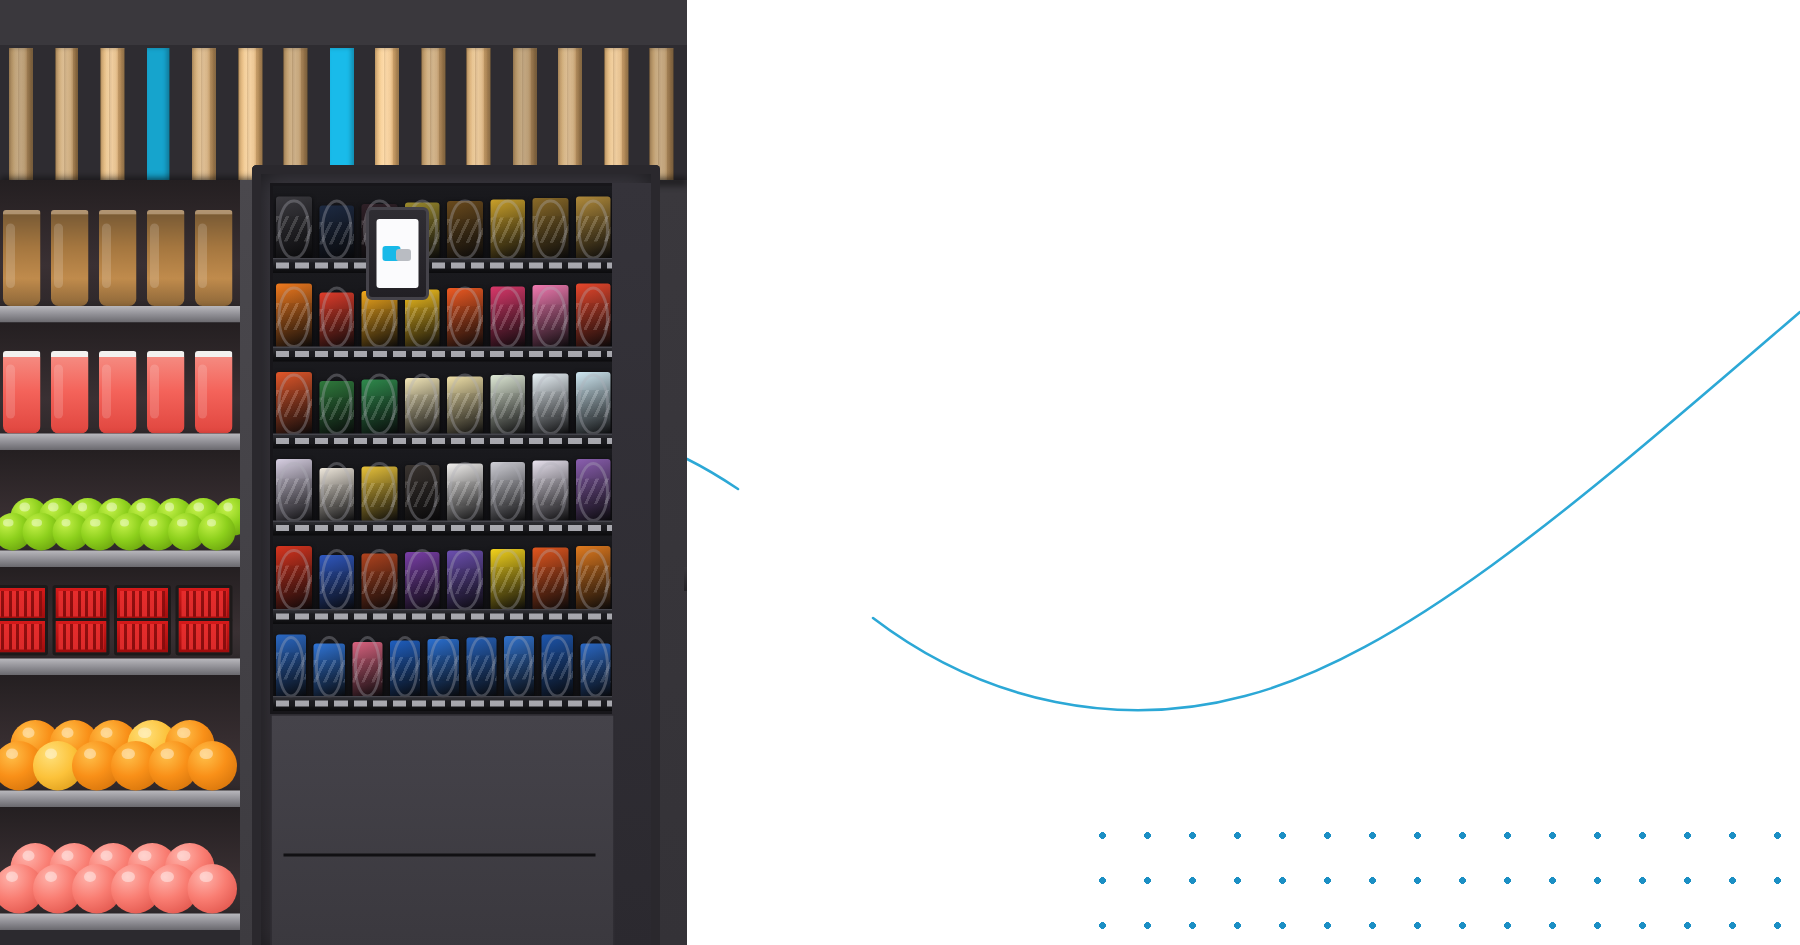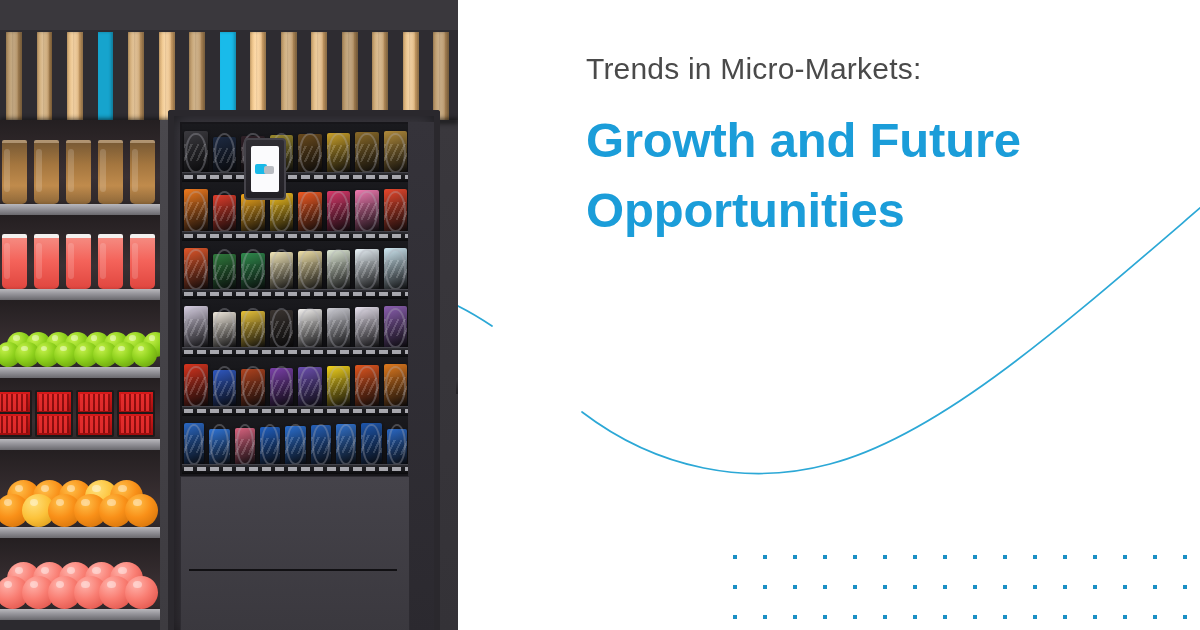--- a/index.html
+++ b/index.html
@@ -411,20 +411,18 @@
 
     <svg class="swoosh" viewBox="0 0 742 630">
       <path d="M 118 27 C 150 95 210 65 250 28 L 250 28" fill="none" stroke="#2ca8d6" stroke-width="1.6" opacity="0"></path>
       <path d="M 125 132 C 160 170 205 200 262 210" fill="none" stroke="#2ca8d6" stroke-width="1.6" opacity="0"></path>
 
       <path d="M 124 412 C 200 470 290 486 372 464 C 480 436 600 330 742 208" fill="none" stroke="#2ca8d6" stroke-width="1.7" stroke-linecap="round"></path>
 
       <path d="M 0 306 C 12 312 22 318 34 326" fill="none" stroke="#2ca8d6" stroke-width="1.7" stroke-linecap="round"></path>
     </svg>
 
-    <div class="kicker">Trends in Micro-Markets:</div>
-
-    <div class="headline">Growth and Future Opportunities</div>
+
 
     <div class="dots"></div>
   </div>
 
 </div>
 
 </body></html>

